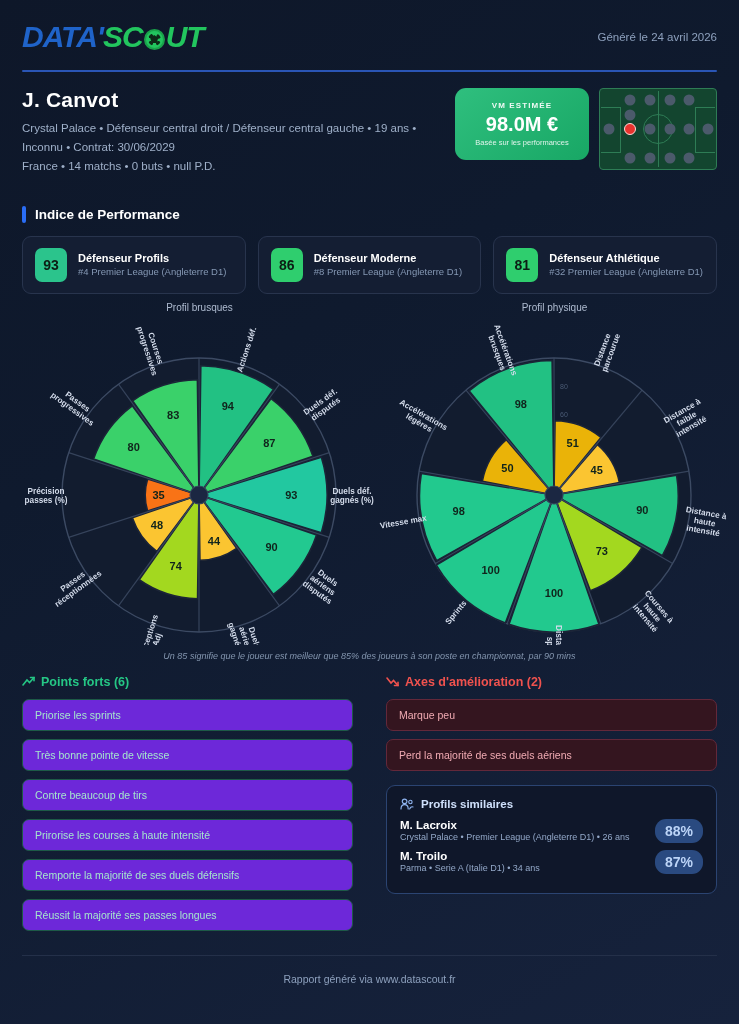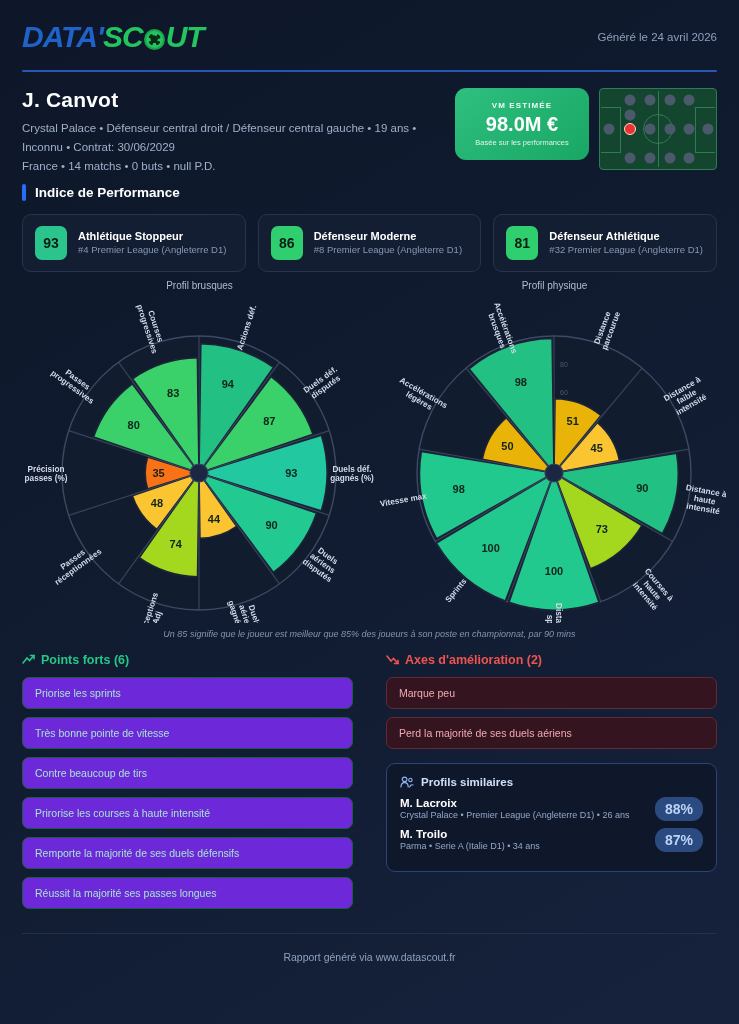--- a/index.html
+++ b/index.html
@@ -52,21 +52,21 @@
   .pitch .mid{ position:absolute; left:50%; top:2px; bottom:2px; width:1px; background:#2e7c55; }
   .pitch .circ{ position:absolute; left:50%; top:50%; transform:translate(-50%,-50%);
                 width:30px; height:30px; border:1px solid #2e7c55; border-radius:50%; }
   .pitch .boxL{ position:absolute; left:1px; top:18px; width:20px; height:46px; border:1px solid #2e7c55; border-left:none;}
   .pitch .boxR{ position:absolute; right:1px; top:18px; width:20px; height:46px; border:1px solid #2e7c55; border-right:none;}
   .dot{ position:absolute; width:11px; height:11px; border-radius:50%;
         background:#4b5a6b; transform:translate(-50%,-50%); }
   .dot.active{ background:#e8332e; border:1.5px solid #ffd9d8; width:12px; height:12px; }
 
   
-  .sec-title{ display:flex; align-items:center; gap:9px; margin-top:8px; }
+  .sec-title{ display:flex; align-items:center; gap:9px; margin-top:30px; }
   .sec-bar{ width:4px; height:17px; background:#2a6df5; border-radius:2px; }
   .sec-text{ font-size:13.5px; font-weight:bold; color:#ffffff; }
 
   
   .idx-row{ display:flex; gap:12px; margin-top:13px; }
   .idx-card{ flex:1; background:#141e33; border:1px solid #283burn; border:1px solid #28344d;
              border-radius:9px; padding:11px 12px; display:flex; align-items:center; gap:11px; min-height:52px;}
   .idx-badge{ width:32px; height:34px; border-radius:7px; display:flex; align-items:center;
               justify-content:center; font-size:14px; font-weight:bold; color:#0c1d14; flex:none; }
   .idx-name{ font-size:11px; font-weight:bold; color:#ffffff; }
@@ -159,21 +159,21 @@
 
   <div class="sec-title">
     <div class="sec-bar"></div>
     <div class="sec-text">Indice de Performance</div>
   </div>
 
   <div class="idx-row" id="idx-row">
       <div class="idx-card">
         <div class="idx-badge" style="background:#2bc48c">93</div>
         <div>
-          <div class="idx-name">Athlétique Stoppeur</div>
+          <div class="idx-name">Défenseur Profils</div>
           <div class="idx-rank">#4 Premier League (Angleterre D1)</div>
         </div>
       </div>
       <div class="idx-card">
         <div class="idx-badge" style="background:#2fce6e">86</div>
         <div>
           <div class="idx-name">Défenseur Moderne</div>
           <div class="idx-rank">#8 Premier League (Angleterre D1)</div>
         </div>
       </div>

